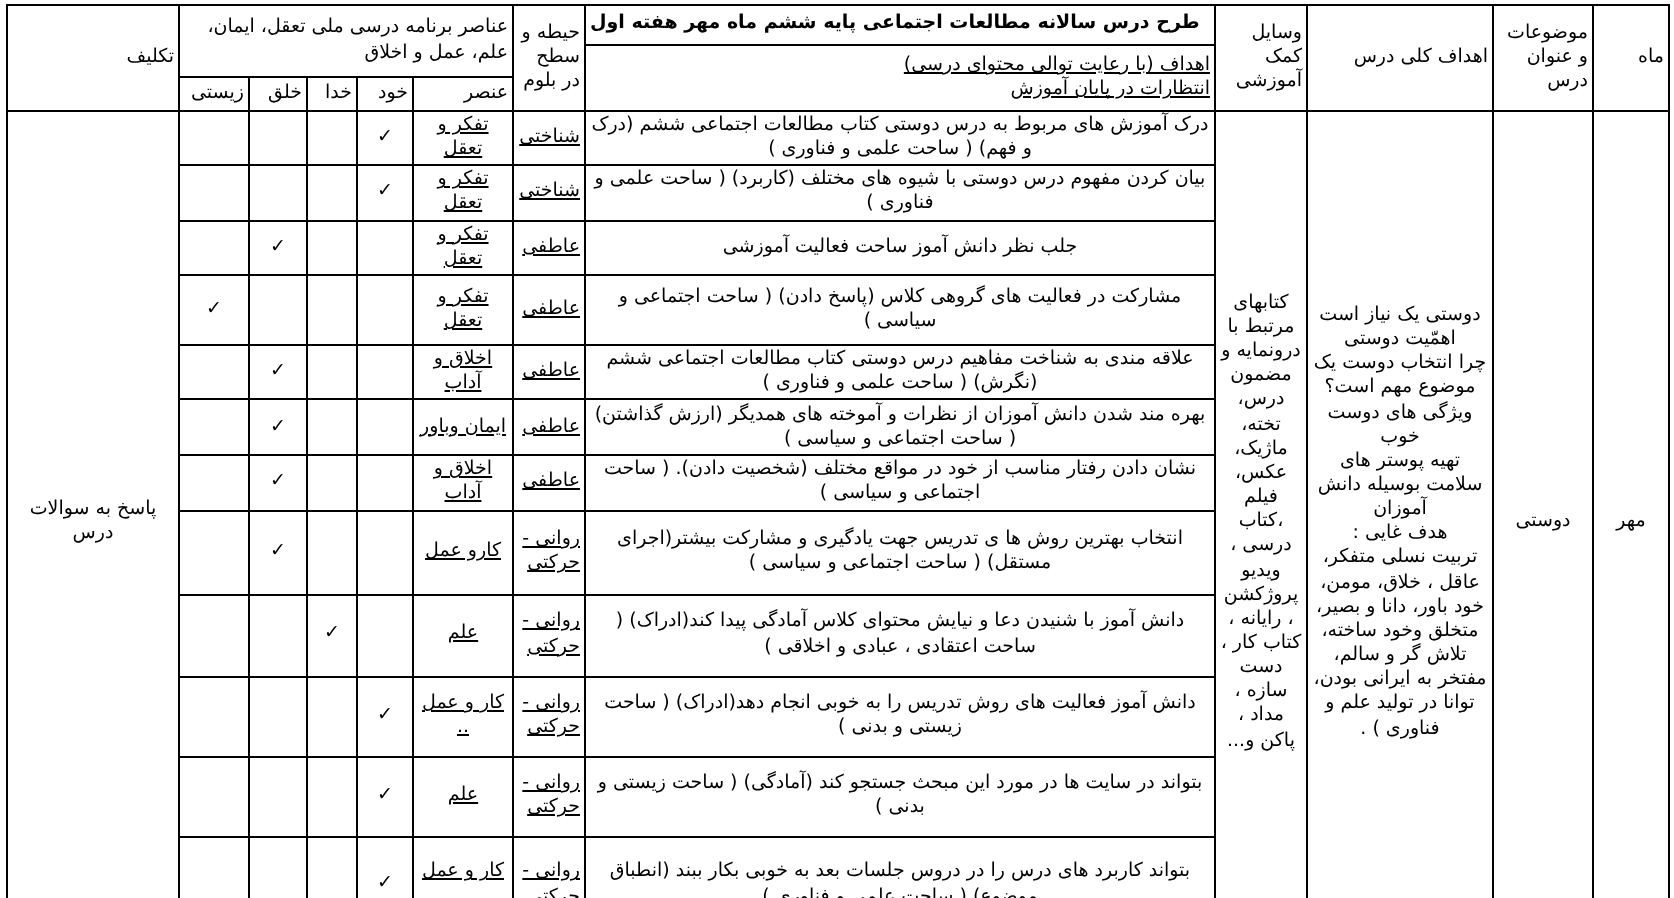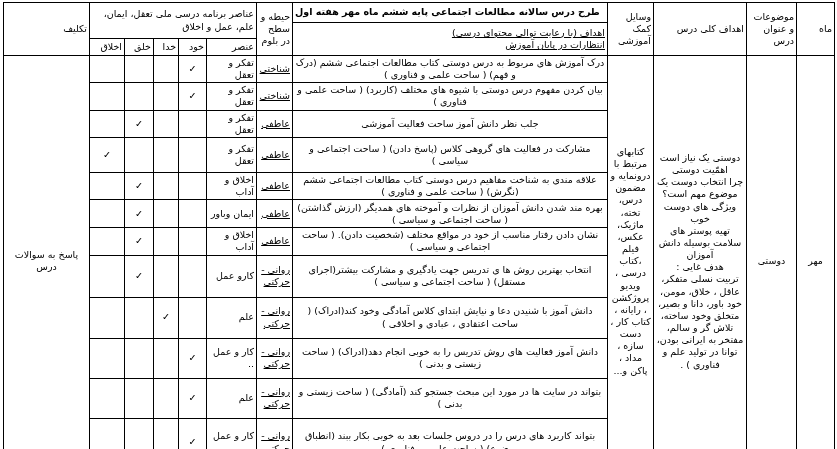--- a/index.html
+++ b/index.html
@@ -16,21 +16,21 @@
     word-wrap:break-word;
   }
   td.hdr{text-align:right;font-size:10px;vertical-align:middle;}
   td.red-title{
     color:#ff0000;font-weight:bold;text-align:left;font-size:11.5px;
     white-space:nowrap;vertical-align:middle;
   }
   td.subhdr{text-align:right;font-size:9.5px;white-space:pre-line;vertical-align:middle;text-decoration:underline;}
   td.obj{text-align:center;font-size:9.5px;}
   td.bloom{text-align:right;font-size:9px;text-decoration:underline;}
-  td.elem{font-size:8.5px;}
+  td.elem{text-align:center;font-size:8.5px;text-decoration:underline;}
   td.chk{text-align:center;font-size:10px;}
   td.taskcell{vertical-align:top;text-align:center;font-size:9.5px;padding-top:22px;}
   td.monthcell,td.topiccell{vertical-align:top;text-align:center;padding-top:5px;font-size:9.5px;}
   td.goalscell{vertical-align:top;text-align:center;white-space:pre-line;font-size:9px;padding-top:4px;}
   td.aidscell{vertical-align:top;text-align:center;font-size:9px;padding-top:4px;}
 </style>
 </head>
 <body>
 
 <div class="page">
@@ -65,21 +65,21 @@
     <tr style="height:16px">
       <td class="subhdr" rowspan="2">اهداف (با رعایت توالی محتوای درسی)
 انتظارات در پایان آموزش</td>
     </tr>
 
     <tr style="height:17px">
       <td class="hdr">عنصر</td>
       <td class="hdr">خود</td>
       <td class="hdr">خدا</td>
       <td class="hdr">خلق</td>
-      <td class="hdr">اخلاق</td>
+      <td class="hdr">زیستی</td>
     </tr>
 
     <tr style="height:26px">
       <td class="monthcell" rowspan="12">مهر</td>
       <td class="topiccell" rowspan="12">دوستی</td>
       <td class="goalscell" rowspan="12">دوستی یک نیاز است
 اهمّیت دوستی
 چرا انتخاب دوست یک موضوع مهم است؟
 ویژگی های دوست خوب
 تهیه پوستر های سلامت بوسیله دانش آموزان
@@ -160,21 +160,21 @@
       <td class="obj">انتخاب بهترین روش ها ی تدریس جهت یادگیری و مشارکت بیشتر(اجرای مستقل) ( ساحت اجتماعی و سیاسی )</td>
       <td class="bloom">روانی - حرکتی</td>
       <td class="elem">کارو عمل</td>
       <td class="chk"></td>
       <td class="chk"></td>
       <td class="chk">✓</td>
       <td class="chk"></td>
     </tr>
 
     <tr style="height:41px">
-      <td class="obj">دانش آموز با شنیدن دعا و نیایش ابتدای کلاس آمادگی وخود کند(ادراک) ( ساحت اعتقادی ، عبادی و اخلاقی )</td>
+      <td class="obj">دانش آموز با شنیدن دعا و نیایش محتوای کلاس آمادگی پیدا کند(ادراک) ( ساحت اعتقادی ، عبادی و اخلاقی )</td>
       <td class="bloom">روانی - حرکتی</td>
       <td class="elem">علم</td>
       <td class="chk"></td>
       <td class="chk">✓</td>
       <td class="chk"></td>
       <td class="chk"></td>
     </tr>
 
     <tr style="height:40px">
       <td class="obj">دانش آموز فعالیت های روش تدریس را به خوبی انجام دهد(ادراک) ( ساحت زیستی و بدنی )</td>

